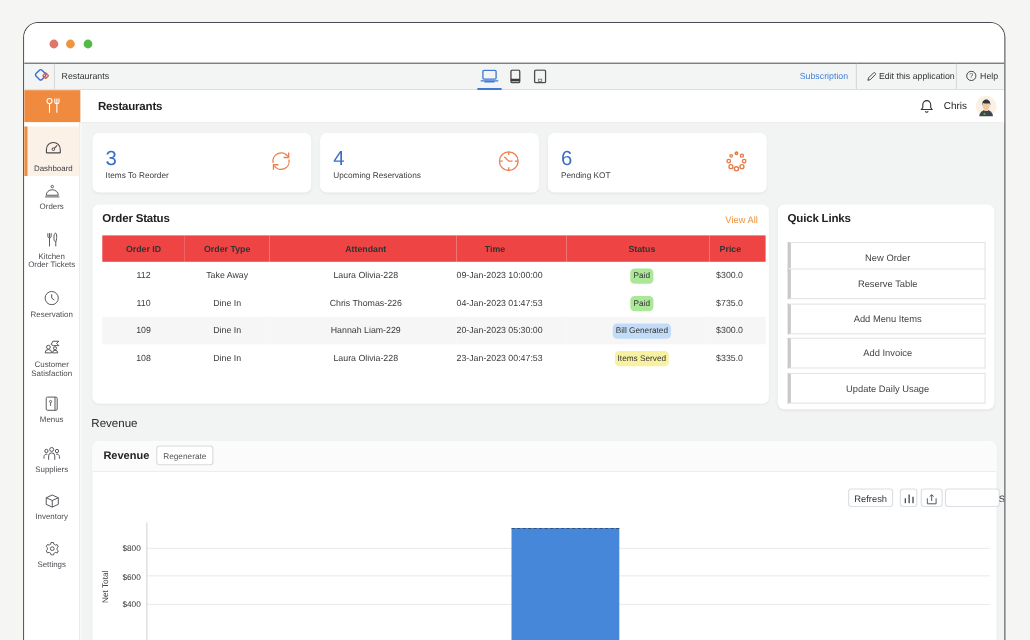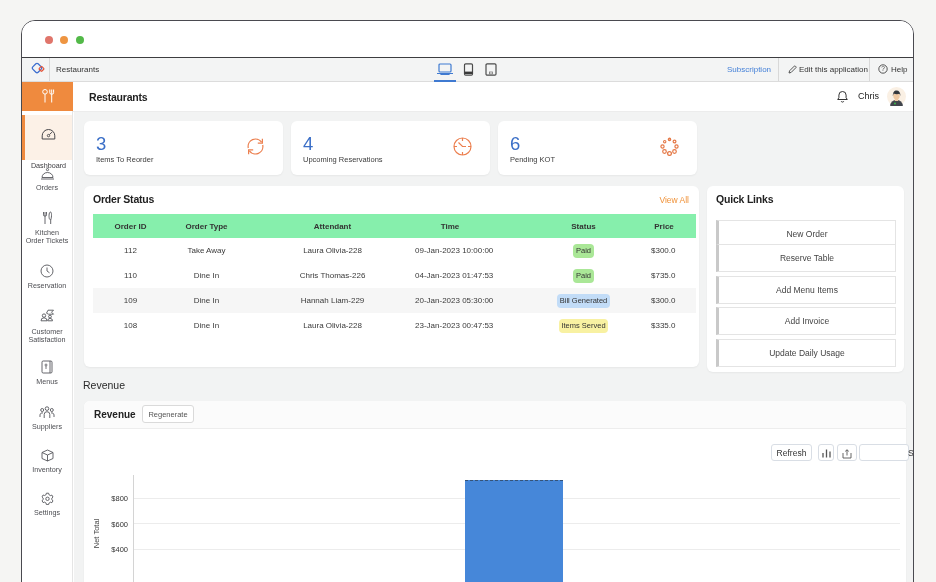--- a/index.html
+++ b/index.html
@@ -28,21 +28,21 @@
 .stat { top:39px; width:199px; height:54px; }
 .stat .num { position:absolute; left:12px; top:12px; font-size:18.5px; color:#3b6fc7; }
 .stat .lbl { position:absolute; left:12px; top:34px; font-size:7.5px; color:#3c3c3c; }
 .stat svg { position:absolute; right:18px; top:16px; }
 
 .ostatus { left:10px; top:104px; width:615px; height:181px; }
 .panel-title { position:absolute; left:9px; top:7px; font-size:10.5px; font-weight:bold; color:#222; letter-spacing:-0.2px; }
 .viewall { position:absolute; right:10px; top:9px; font-size:8.5px; color:#f09239; }
 table.ot { position:absolute; left:9px; top:28px; width:603px; border-collapse:collapse; table-layout:fixed; font-size:8px; color:#3a3a3a; }
 table.ot th, table.ot td { white-space:nowrap; }
-table.ot th { height:24px; background:#86efac; font-size:8px; font-weight:bold; color:#333; text-align:center; }
+table.ot th { height:24px; background:#ef4444; font-size:8px; font-weight:bold; color:#333; text-align:center; }
 table.ot td { height:25px; text-align:center; padding:0; }
 table.ot td:last-child { text-align:left; padding-left:6px; }
 table.ot th:nth-child(3), table.ot td:nth-child(3) { padding-left:5px; }
 table.ot th:nth-child(4), table.ot td:nth-child(4) { padding-right:30px; }
 table.ot th:nth-child(5), table.ot td:nth-child(5) { padding-left:7px; }
 table.ot th:last-child { padding-right:13px; }
 table.ot tr.alt td { background:#f6f6f6; }
 .chip { display:inline-block; padding:2.5px 2.5px; border-radius:4px; font-size:7.5px; color:#333; }
 .chip.green { background:#aae797; }
 .chip.orange { background:#f3c795; }
@@ -131,21 +131,21 @@
         <path d="M8.8 1.5 v3.2 a1.4 1.4 0 0 0 1.4 1.4 h1 a1.4 1.4 0 0 0 1.4-1.4 V1.5 M10.7 1.5 v4.4 M10.7 6 V14.5" fill="none" stroke="#fff" stroke-width="1"></path>
       </svg>
     </div>
     <div class="side-active">
       <svg style="margin-top:12px;" width="15" height="13" viewBox="0 0 15 13">
         <path d="M1.2 12 V8.8 a6.3 6.3 0 0 1 12.6 0 V12" fill="none" stroke="#46464a" stroke-width="1"></path>
         <path d="M1.2 12 H13.8" stroke="#46464a" stroke-width="1"></path>
         <circle cx="7.5" cy="8.6" r="1.2" fill="none" stroke="#46464a" stroke-width="0.9"></circle>
         <path d="M8.5 7.6 L11 5.1" stroke="#46464a" stroke-width="1"></path>
       </svg>
-      <div class="lbl" style="font-size:7.2px;margin-top:17px;color:#3c3c40;">Dashboard</div>
+      <div class="lbl" style="font-size:7.2px;margin-top:3px;color:#3c3c40;">Dashboard</div>
     </div>
     <div class="side-item" style="top:85px;">
       <svg width="15" height="13" viewBox="0 0 15 13">
         <path d="M2 10.5 a5.5 5 0 0 1 11 0 Z" fill="none" stroke="#55565b" stroke-width="0.9"></path>
         <path d="M1 12 H14" stroke="#55565b" stroke-width="0.9"></path>
         <circle cx="7.5" cy="2.6" r="1.1" fill="none" stroke="#55565b" stroke-width="0.9"></circle>
       </svg>
       <div class="lbl">Orders</div>
     </div>
     <div class="side-item" style="top:129px;">

